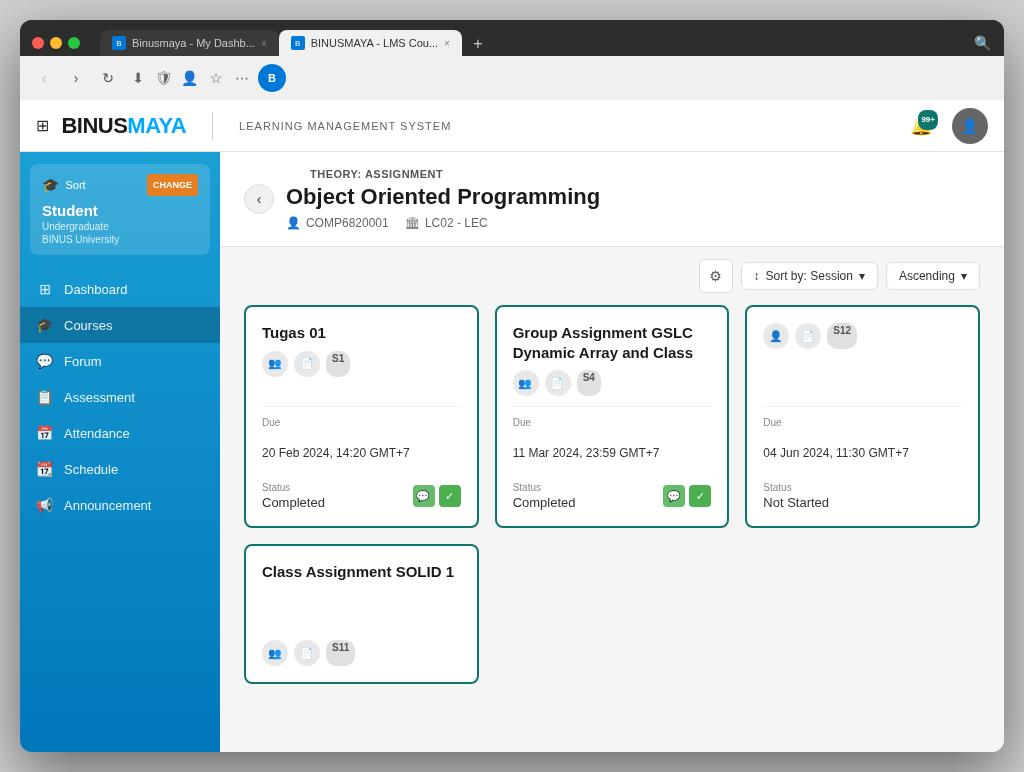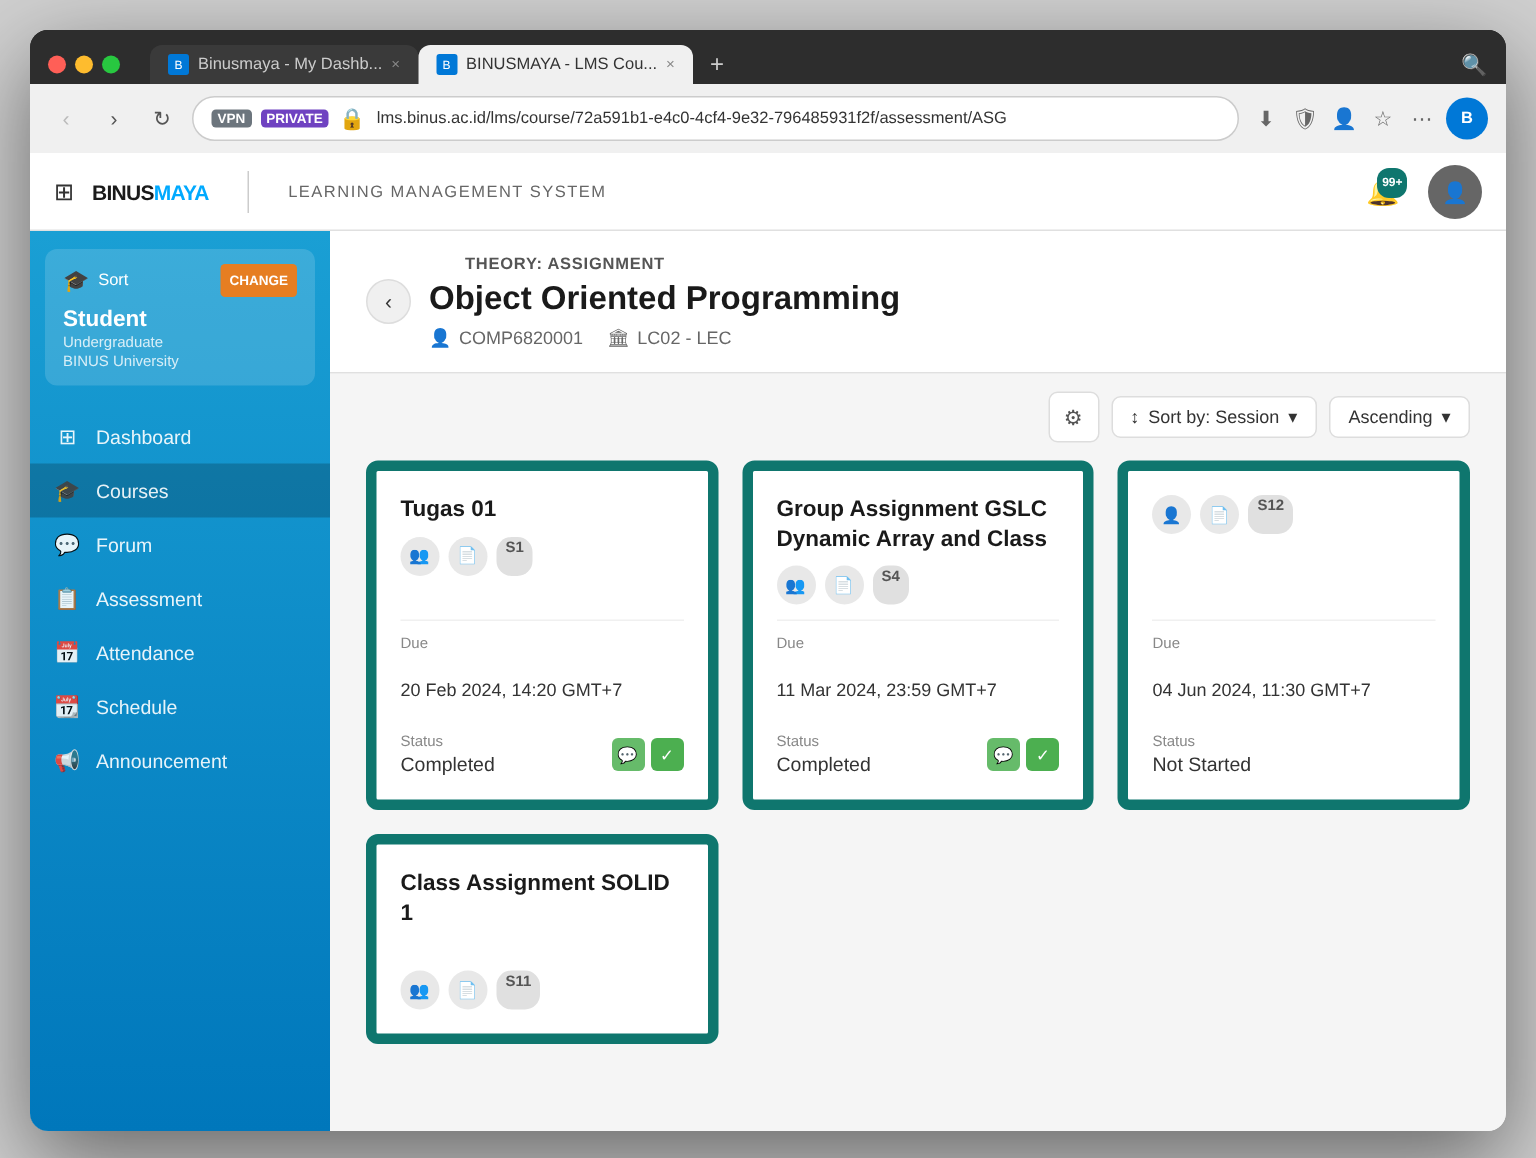--- a/index.html
+++ b/index.html
@@ -161,21 +161,21 @@
       padding: 0 16px;
       height: 52px;
       border-bottom: 1px solid #e0e0e0;
       gap: 12px;
     }
     .grid-icon { color: #333; font-size: 16px; cursor: pointer; }
     .logo {
       display: flex;
       align-items: flex-end;
       font-weight: 800;
-      font-size: 14px;
+      font-size: 22px;
       letter-spacing: -0.5px;
     }
     .logo-binus { color: #1a1a1a; }
     .logo-maya { color: #00aaff; }
     .logo-divider {
       width: 1px;
       height: 28px;
       background: #ccc;
       margin: 0 14px;
     }
@@ -366,21 +366,21 @@
     
     .cards-grid {
       padding: 0 24px 24px;
       display: grid;
       grid-template-columns: repeat(3, 1fr);
       gap: 16px;
     }
     .assignment-card {
       background: white;
       border-radius: 8px;
-      border: 7px solid #0f766e;
+      border: 2px solid #0f766e;
       padding: 16px;
       display: flex;
       flex-direction: column;
       min-height: 220px;
     }
     .card-title {
       font-size: 15px;
       font-weight: 600;
       color: #1a1a1a;
       margin-bottom: 8px;
@@ -474,26 +474,20 @@
       </div>
       <button class="new-tab-btn">+</button>
     </div>
     <span class="browser-search-icon-top">🔍</span>
   </div>
 
   <div class="browser-toolbar">
     <button class="nav-btn disabled">‹</button>
     <button class="nav-btn">›</button>
     <button class="nav-btn">↻</button>
-    <div class="url-bar">
-      <span class="vpn-badge">VPN</span>
-      <span class="private-badge">PRIVATE</span>
-      <span class="toolbar-icon">🔒</span>
-      <span class="url-text">lms.binus.ac.id/lms/course/72a591b1-e4c0-4cf4-9e32-796485931f2f/assessment/ASG</span>
-    </div>
     <div class="toolbar-icons">
       <span class="toolbar-icon">⬇</span>
       <span class="toolbar-icon">🛡</span>
       <span class="toolbar-icon">👤</span>
       <span class="toolbar-icon">☆</span>
       <span class="toolbar-icon">⋯</span>
       <div class="extensions-icon">
         <span style="font-size:11px;font-weight:bold;">B</span>
       </div>
     </div>

